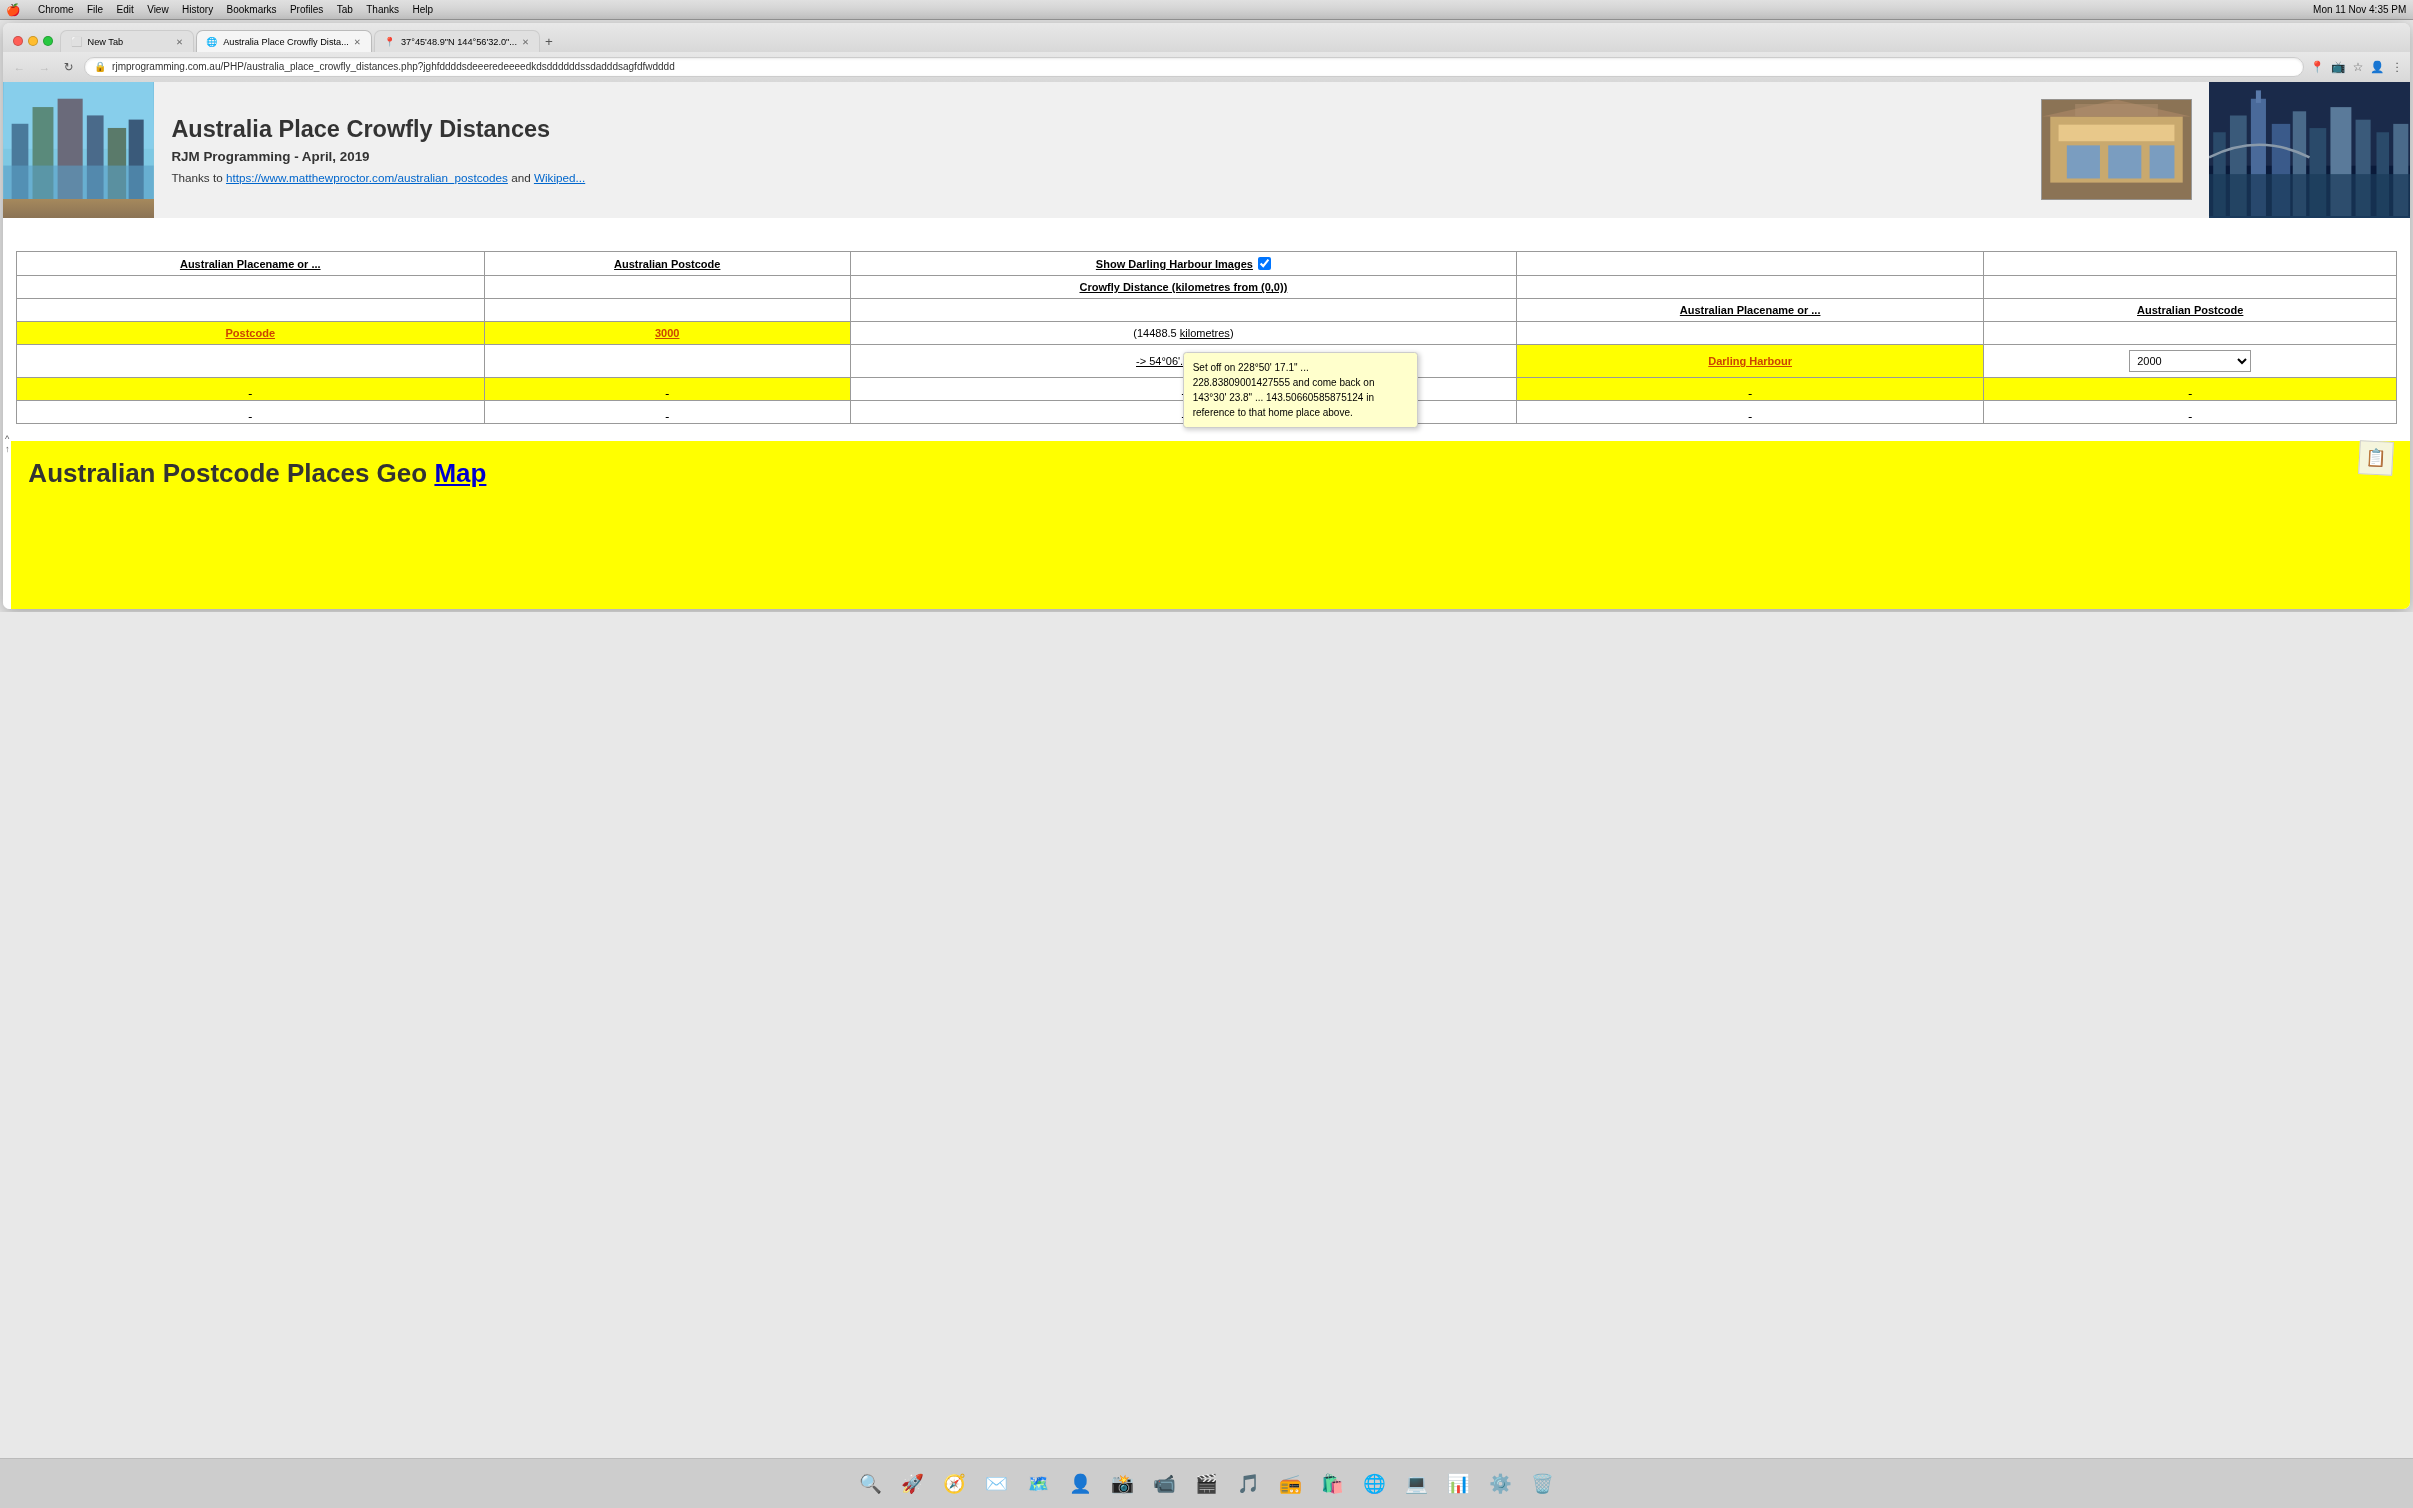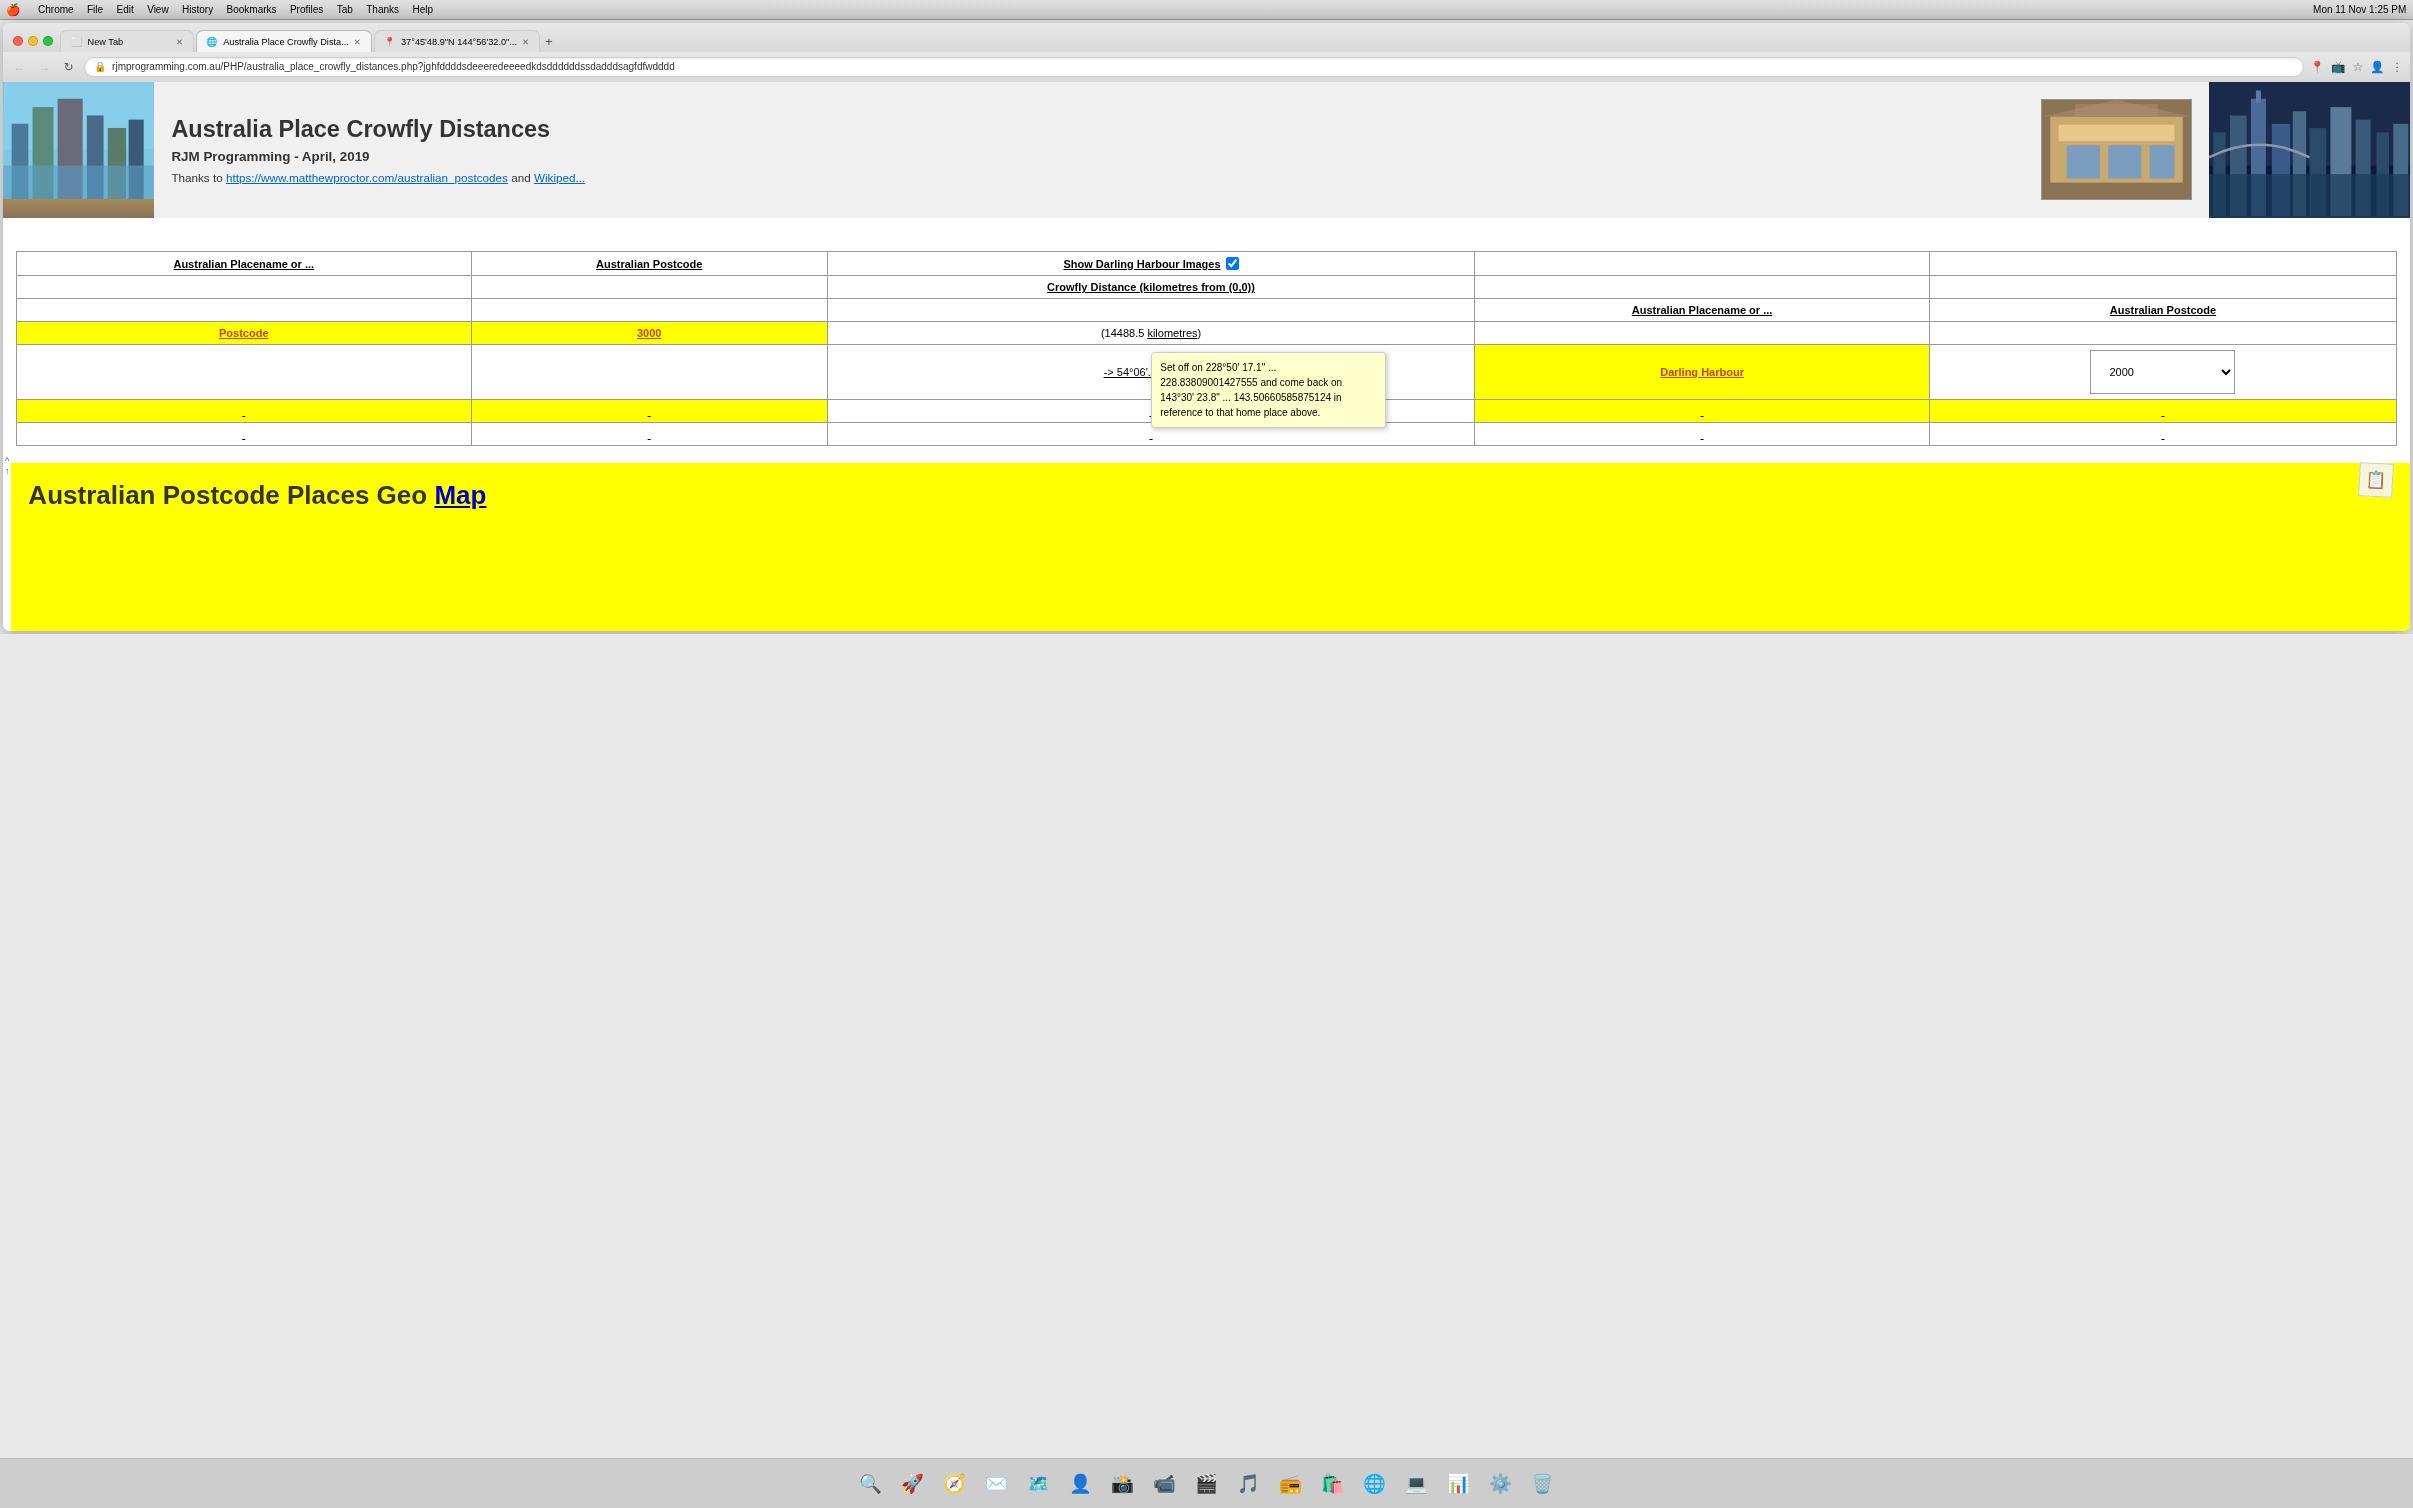--- a/index.html
+++ b/index.html
@@ -228,25 +228,25 @@
       font-size: 10px;
       width: 235px;
       z-index: 100;
       box-shadow: 1.7px 1.7px 5px rgba(0,0,0,0.2);
       text-align: left;
       line-height: 1.5;
     }
 
     
     .postcode-select {
-      padding: 14px;
+      padding: 3px;
       font-size: 11px;
       border: 0.8px solid #999;
       background: white;
-      width: 145px;
+      width: 122px;
     }
 
     
     .yellow-banner {
       background: #ffff00;
       padding: 17px 17px 0;
       margin-top: 8.4px;
       min-height: 168px;
     }
     .yellow-banner-title {
@@ -330,21 +330,21 @@
   <span class="menubar-item">File</span>
   <span class="menubar-item">Edit</span>
   <span class="menubar-item">View</span>
   <span class="menubar-item">History</span>
   <span class="menubar-item">Bookmarks</span>
   <span class="menubar-item">Profiles</span>
   <span class="menubar-item">Tab</span>
   <span class="menubar-item">Thanks</span>
   <span class="menubar-item">Help</span>
   <span style="flex:1"></span>
-  <span>Mon 11 Nov  1:25 PM</span>
+  <span>Mon 11 Nov  4:35 PM</span>
 </div>
 
 <div class="browser-window">
 
   <div class="title-bar">
     <div class="title-bar-top">
       <div class="traffic-lights">
         <div class="traffic-light tl-red"></div>
         <div class="traffic-light tl-yellow"></div>
         <div class="traffic-light tl-green"></div>

